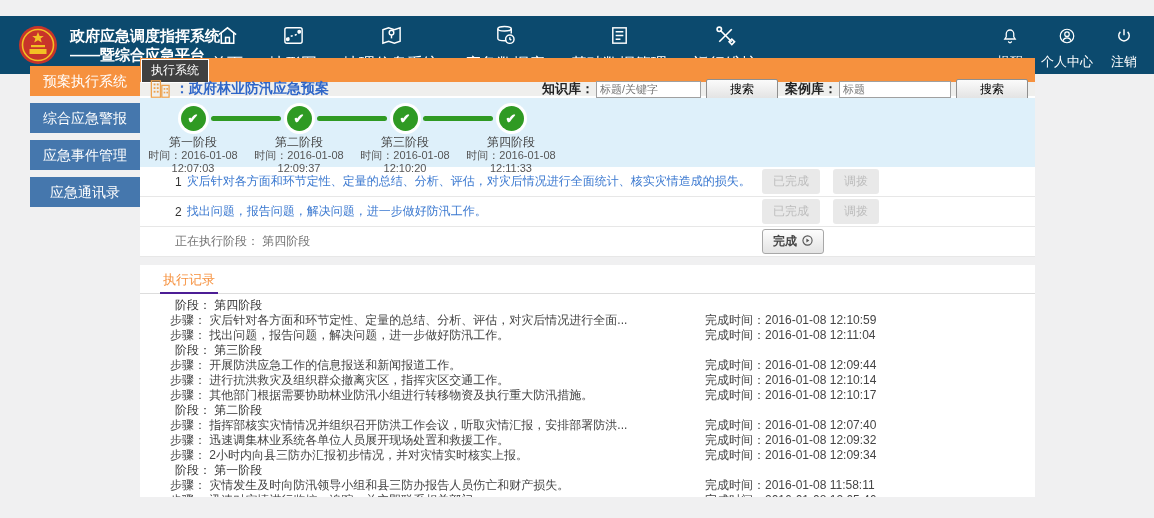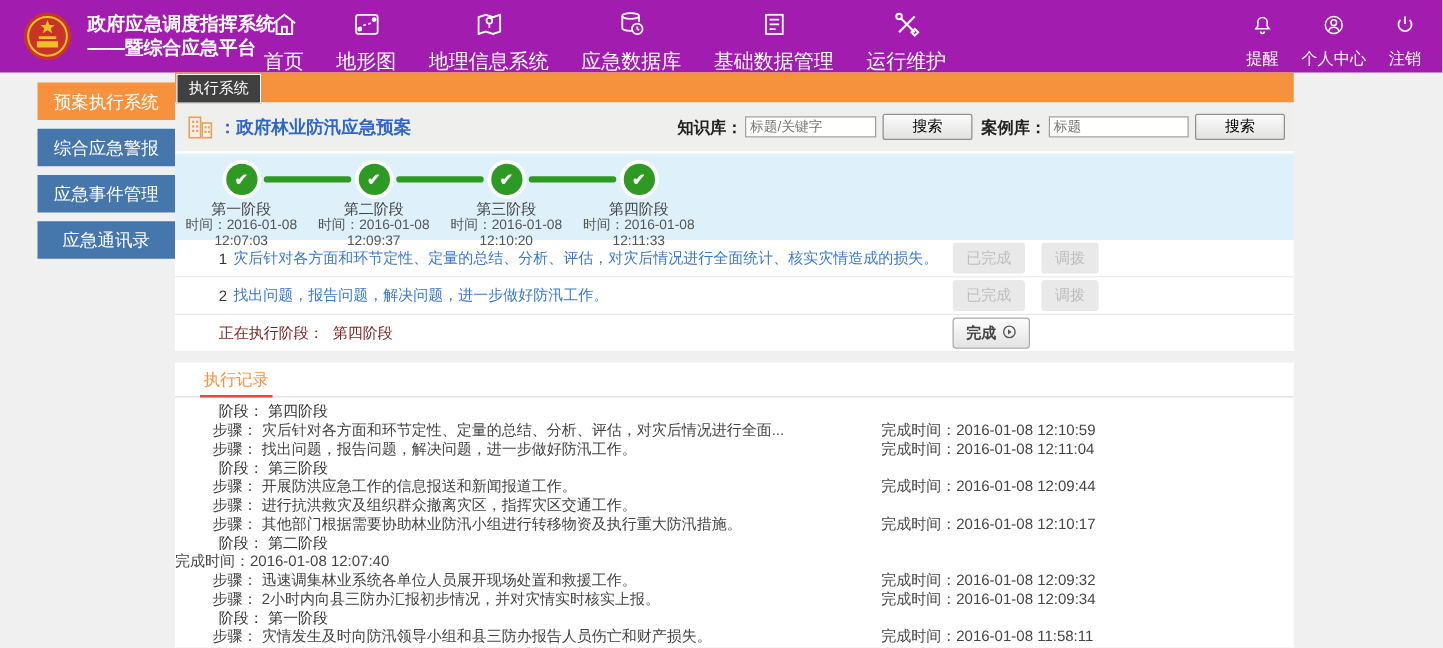--- a/index.html
+++ b/index.html
@@ -2,41 +2,41 @@
 <html><head>
 <meta charset="utf-8">
 <style>
   * { box-sizing: border-box; margin: 0; padding: 0; }
   body {
     width: 1154px; height: 518px; position: relative; overflow: hidden;
     background: #f0f0f1;
     font-family: "Liberation Sans", sans-serif;
   }
   
-  .header { position: absolute; top: 0; left: 0; width: 1154px; height: 58px; background: #a21caf; }
+  .header { position: absolute; top: 16px; left: 0; width: 1154px; height: 58px; background: #0c4a6e; }
   .emblem { position: absolute; left: 18px; top: 9px; width: 40px; height: 40px; }
   .sys-title { position: absolute; left: 70px; top: 10px; color: #fff; font-size: 15px; font-weight: bold; line-height: 19px; white-space: nowrap; }
   .nav { position: absolute; left: 198px; top: 8px; display: flex; }
   .nav-item { display: flex; flex-direction: column; align-items: center; padding: 0 13px; color: #fff; cursor: pointer; }
   .nav-item svg { width: 23px; height: 23px; }
   .nav-label { font-size: 16px; margin-top: 3px; white-space: nowrap; }
   .nav-item.active { color: #f7a23f; }
   .actions { position: absolute; right: 8px; top: 11px; display: flex; }
   .action-item { display: flex; flex-direction: column; align-items: center; padding: 0 9px; color: #fff; cursor: pointer; }
   .action-item svg { width: 18px; height: 18px; }
   .action-label { font-size: 13px; margin-top: 4px; white-space: nowrap; }
   
   .sidebar { position: absolute; left: 30px; top: 66px; width: 110px; }
   .side-item { height: 30px; line-height: 30px; text-align: center; background: #4577ad; color: #fff; font-size: 14px; margin-bottom: 7px; cursor: pointer; }
   .side-item.active { background: #f6913e; }
   
   .main { position: absolute; left: 140px; top: 58px; width: 895px; }
   .tabbar { height: 24px; background: #f6913e; }
   .tab { display: inline-block; margin: 1px 0 0 1px; padding: 2px 9px 3px; border: 1px solid #fff; background: #404040; color: #fff; font-size: 12px; cursor: pointer; }
-  .titlerow { height: 41px; background: #efefed; display: flex; align-items: center; border-bottom: 2px solid #fff; }
+  .titlerow { height: 16px; background: #efefed; display: flex; align-items: center; border-bottom: 2px solid #fff; }
   .b-icon { margin: 0 4px 0 9px; display: flex; }
   .plan-title { color: #2f66c8; font-size: 14px; font-weight: bold; }
   .spacer { flex: 1; }
   .search-label { font-size: 13px; font-weight: bold; color: #222; margin-right: 2px; white-space: nowrap; }
   .search-input { width: 105px; height: 17px; border: 1px solid #a0a0a0; font-size: 11px; padding: 0 3px; margin-right: 5px; font-family: "Liberation Sans", sans-serif; }
   .search-input.case { width: 112px; }
   .search-btn { font-size: 12px; padding: 1px 23px; border: 1px solid #8f8f8f; background: linear-gradient(#fbfbfb,#e2e2e2); border-radius: 2px; cursor: pointer; margin-right: 7px; font-family: "Liberation Sans", sans-serif; }
   
   .progress { height: 69px; background: #def0fa; position: relative; }
   .steps { display: flex; padding-top: 5px; }
@@ -49,26 +49,26 @@
   .connector.c2 { left: 177px; width: 70px; }
   .connector.c3 { left: 283px; width: 70px; }
   
   .task-row { height: 30px; background: #fff; border-bottom: 1px solid #e7e7e7; display: flex; align-items: center; padding-left: 35px; }
   .task-num { font-size: 12px; color: #333; margin-right: 5px; }
   .task-text { font-size: 12px; color: #3a78d0; text-decoration: none; flex: 1; white-space: nowrap; overflow: hidden; }
   .task-btns { width: 273px; flex-shrink: 0; display: flex; gap: 13px; align-items: center; }
   .btn { font-size: 12px; padding: 3px 10px; border-radius: 3px; border: 1px solid transparent; font-family: "Liberation Sans", sans-serif; }
   .btn.disabled { background: #e9e9e9; color: #bdbdbd; }
   .btn.finish { background: linear-gradient(#fdfdfd,#e3e3e3); border: 1px solid #a8a8a8; color: #444; font-weight: bold; display: flex; align-items: center; gap: 5px; cursor: pointer; }
-  .current-label { font-size: 12px; color: #7f1d1d; flex: 1; font-family: Liberation Mono, monospace; }
+  .current-label { font-size: 12px; color: #737373; flex: 1; }
   .gap8 { height: 8px; }
   
   .records { background: #fff; height: 232px; overflow: hidden; }
   .rec-header { border-bottom: 1px solid #ddd; padding: 5px 0 0 20px; }
-  .rec-title { color: #f6913e; font-size: 13px; border-bottom: 2px solid #ef4444; padding: 0 3px 3px; display: inline-block; margin-bottom: -1px; }
+  .rec-title { color: #f6913e; font-size: 13px; border-bottom: 2px solid #4c1d95; padding: 0 3px 3px; display: inline-block; margin-bottom: -1px; }
   .rec-list { padding-top: 4px; }
   .rec-stage { font-size: 12px; color: #333; line-height: 15px; padding-left: 35px; white-space: nowrap; }
   .rec-step { display: flex; font-size: 12px; color: #444; line-height: 15px; }
   .rec-step-text { padding-left: 30px; width: 565px; white-space: nowrap; overflow: hidden; flex-shrink: 0; }
   .rec-time { color: #444; white-space: nowrap; }
 </style>
 </head>
 <body>
 
 <div class="header">
@@ -286,28 +286,30 @@
         <span class="rec-time"><span>完成时间：</span><span>2016-01-08 12:11:04</span></span>
       </div>
 
       <div class="rec-stage"><span>阶段： </span><span>第三阶段</span></div>
       <div class="rec-step">
         <span class="rec-step-text"><span>步骤： </span><span>开展防洪应急工作的信息报送和新闻报道工作。</span></span>
         <span class="rec-time"><span>完成时间：</span><span>2016-01-08 12:09:44</span></span>
       </div>
       <div class="rec-step">
         <span class="rec-step-text"><span>步骤： </span><span>进行抗洪救灾及组织群众撤离灾区，指挥灾区交通工作。</span></span>
+        <span class="rec-time"><span>完成时间：</span><span>2016-01-08 12:10:14</span></span>
       </div>
       <div class="rec-step">
         <span class="rec-step-text"><span>步骤： </span><span>其他部门根据需要协助林业防汛小组进行转移物资及执行重大防汛措施。</span></span>
         <span class="rec-time"><span>完成时间：</span><span>2016-01-08 12:10:17</span></span>
       </div>
 
       <div class="rec-stage"><span>阶段： </span><span>第二阶段</span></div>
       <div class="rec-step">
+        <span class="rec-step-text"><span>步骤： </span><span>指挥部核实灾情情况并组织召开防洪工作会议，听取灾情汇报，安排部署防洪...</span></span>
         <span class="rec-time"><span>完成时间：</span><span>2016-01-08 12:07:40</span></span>
       </div>
       <div class="rec-step">
         <span class="rec-step-text"><span>步骤： </span><span>迅速调集林业系统各单位人员展开现场处置和救援工作。</span></span>
         <span class="rec-time"><span>完成时间：</span><span>2016-01-08 12:09:32</span></span>
       </div>
       <div class="rec-step">
         <span class="rec-step-text"><span>步骤： </span><span>2小时内向县三防办汇报初步情况，并对灾情实时核实上报。</span></span>
         <span class="rec-time"><span>完成时间：</span><span>2016-01-08 12:09:34</span></span>
       </div>

